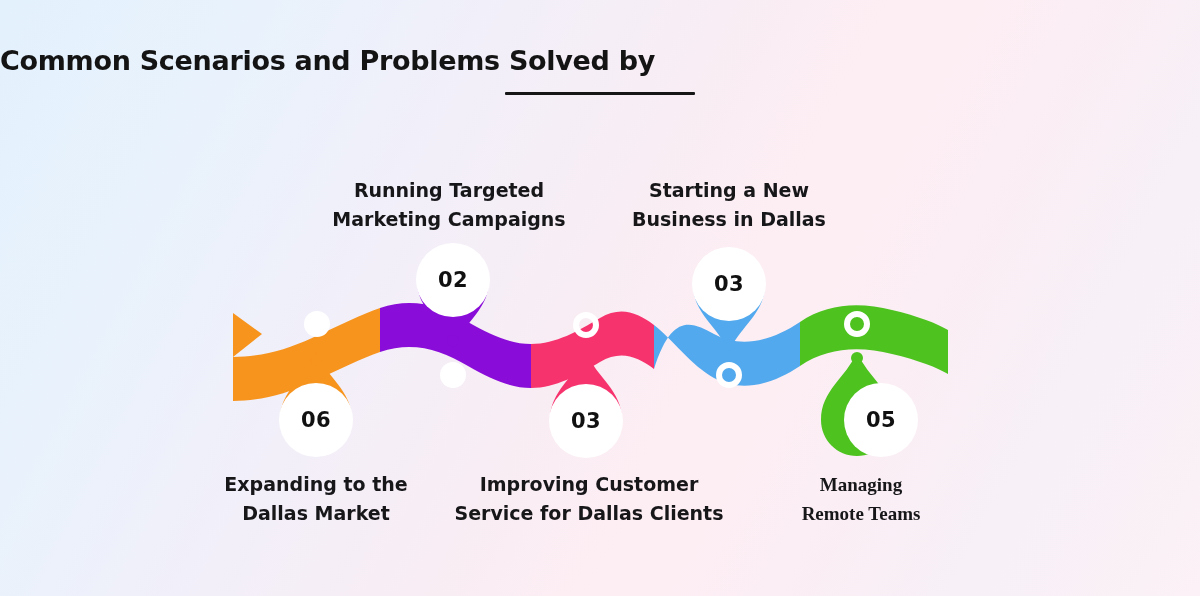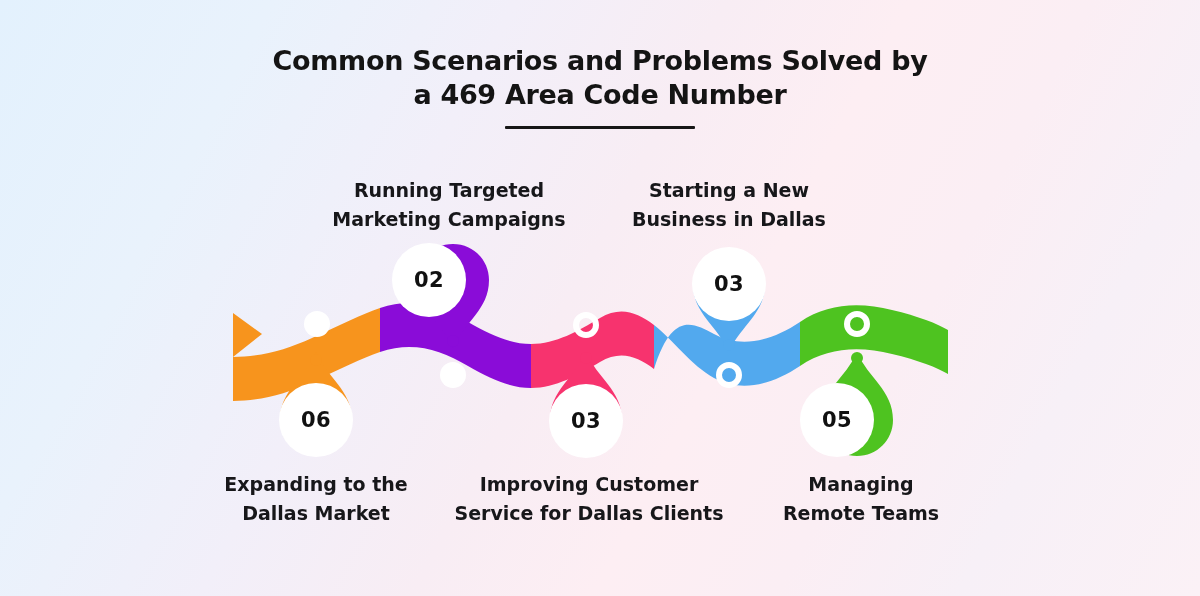--- a/index.html
+++ b/index.html
@@ -30,21 +30,20 @@
     width: 1200px;
     height: 596px;
   }
 
   
   .title-block {
     position: absolute;
     left: 0;
     top: 44px;
     width: 1200px;
-    text-align: center;
   }
   .title-line {
     font-family: "DejaVu Sans", sans-serif;
     font-weight: bold;
     font-size: 27px;
     line-height: 34px;
     letter-spacing: -0.3px;
     color: #141414;
     white-space: nowrap;
   }
@@ -98,21 +97,20 @@
     z-index: 5;
   }
 </style>
 </head>
 <body>
 
 <div id="infographic">
 
   <div class="title-block">
     <div class="title-line">Common Scenarios and Problems Solved by</div>
-    <div class="title-line">a 469 Area Code Number</div>
     <div class="title-rule"></div>
   </div>
 
   <div class="wave-wrap">
     <svg width="1200" height="596" viewBox="0 0 1200 596" xmlns="http://www.w3.org/2000/svg">
       <defs>
 
         <clipPath id="clip-seg1">
           <rect x="0" y="250" width="147" height="160" transform="translate(233,0)"></rect>
         </clipPath>
@@ -194,44 +192,44 @@
 
         <circle cx="857" cy="324" r="10" fill="none" stroke="#ffffff" stroke-width="6"></circle>
       </g>
     </svg>
   </div>
 
   <div class="badge" style="left:279px; top:383px;">
     <span>06</span>
   </div>
 
-  <div class="badge" style="left:392px; top:243px;">
+  <div class="badge" style="left:416px; top:243px;">
     <span>02</span>
   </div>
 
   <div class="badge" style="left:549px; top:384px;">
     <span>03</span>
   </div>
 
   <div class="badge" style="left:692px; top:247px;">
     <span>03</span>
   </div>
 
-  <div class="badge" style="left:800px; top:383px;text-align:center;">
+  <div class="badge" style="left:844px; top:383px;text-align:center;">
     <span>05</span>
   </div>
 
   <div class="caption" style="left:309px; top:176px; width:280px;">Running Targeted
 Marketing Campaigns</div>
 
   <div class="caption" style="left:176px; top:470px; width:280px;">Expanding to the
 Dallas Market</div>
 
   <div class="caption" style="left:439px; top:470px; width:300px;">Improving Customer
 Service for Dallas Clients</div>
 
   <div class="caption" style="left:589px; top:176px; width:280px;">Starting a New
 Business in Dallas</div>
 
-  <div class="caption" style="left:721px; top:470px; width:280px;">Managing
+  <div class="caption" style="left:721px; top:470px; width:280px;font-family:Liberation Serif, serif;">Managing
 Remote Teams</div>
 
 </div>
 
 </body></html>

